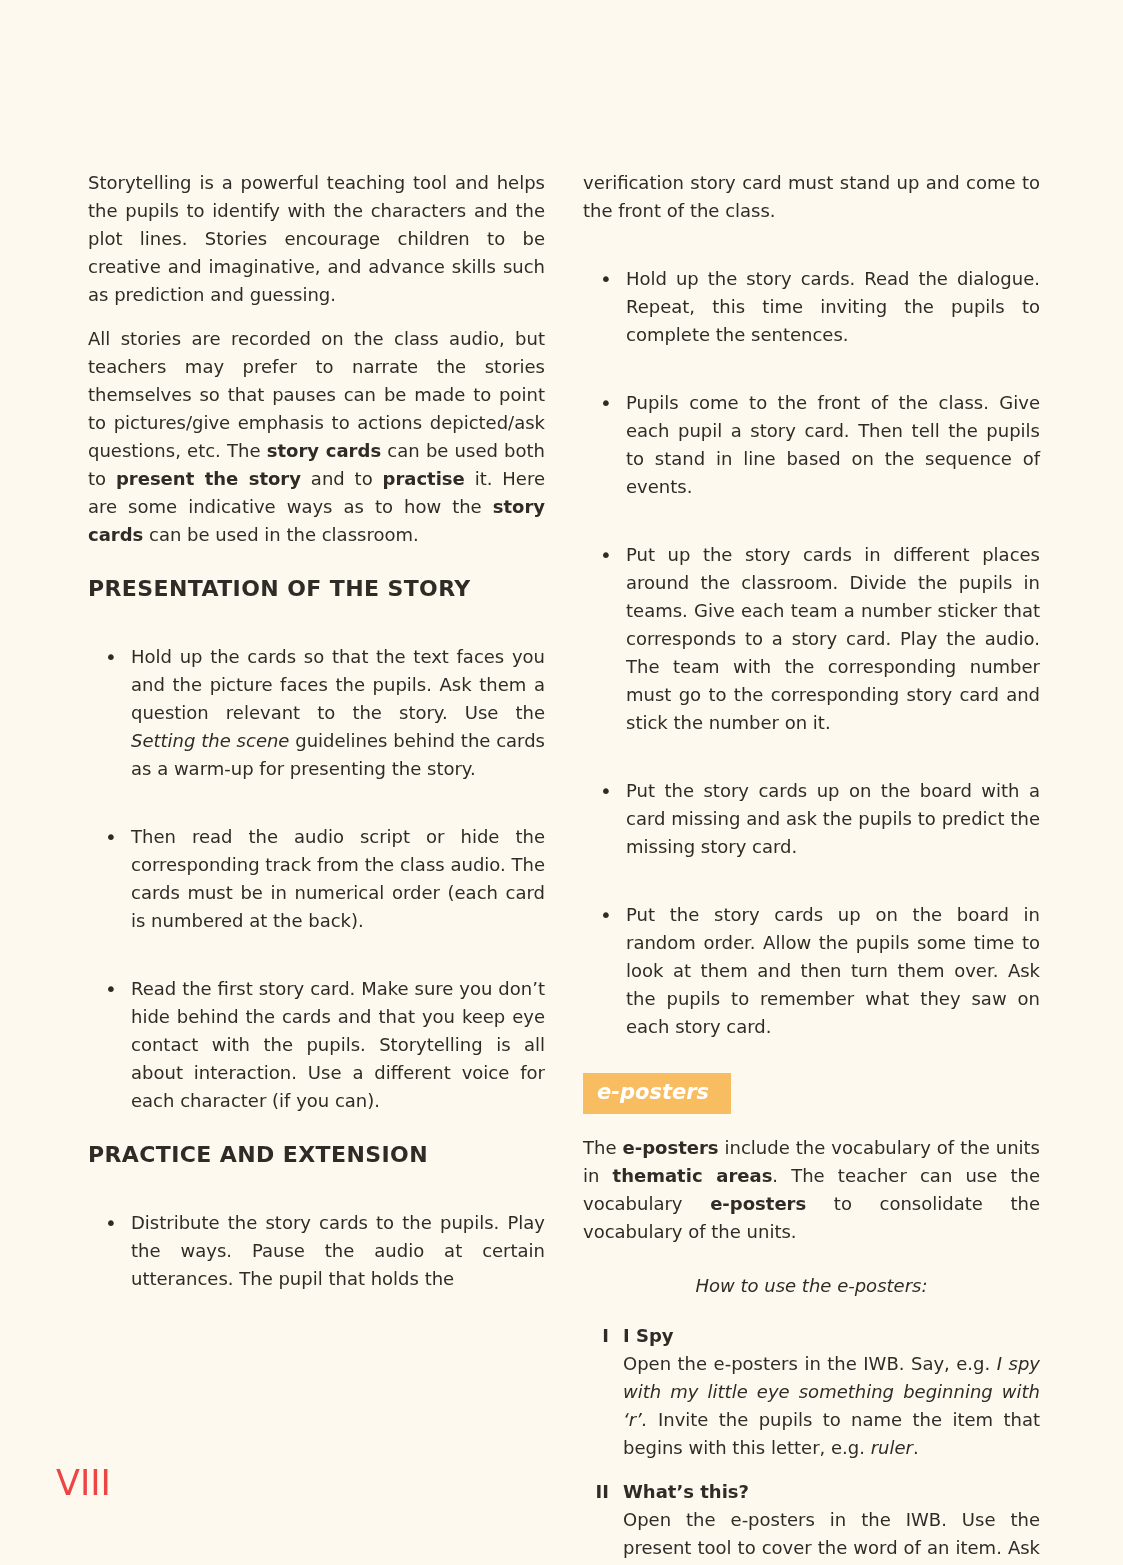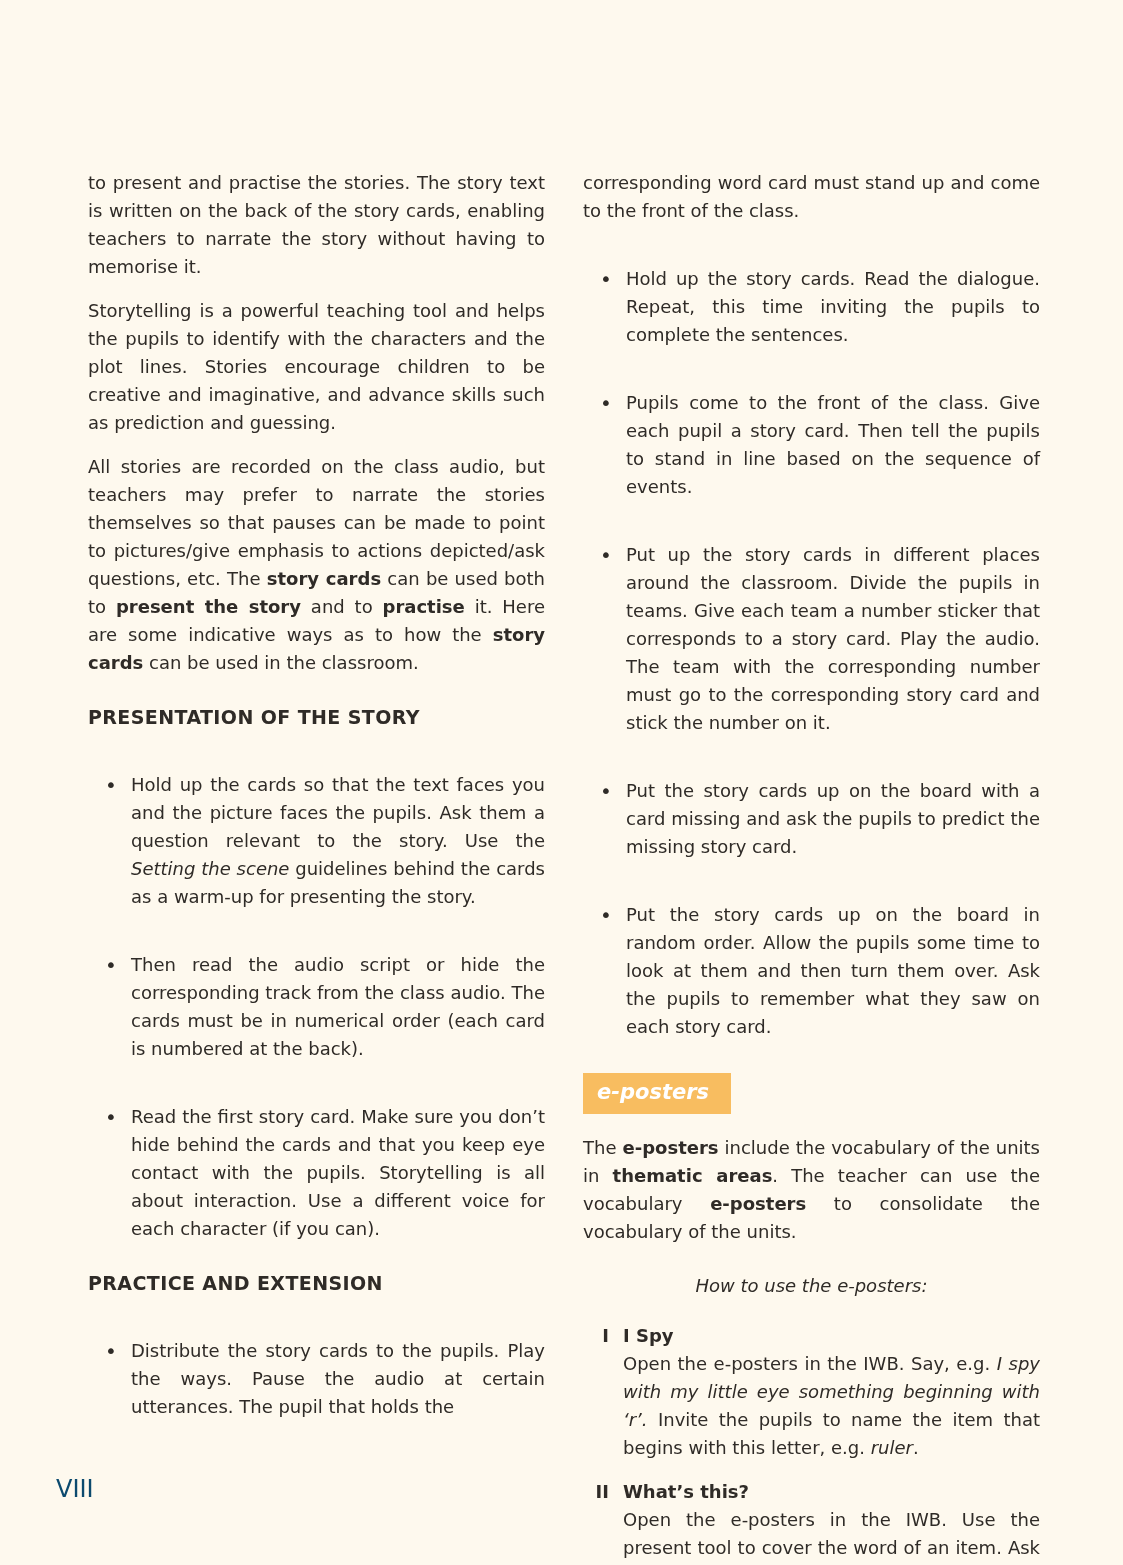--- a/index.html
+++ b/index.html
@@ -41,21 +41,21 @@
     display: flex;
     gap: 38px;
     color: #2F2B27;
     font-size: 18px;
     line-height: 28px;
     text-align: justify;
   }
   .col { width: 457px; flex: 0 0 457px; }
   .col p { margin: 0 0 16px 0; }
   .col h2 {
-    font-size: 19px;
+    font-size: 22px;
     font-weight: bold;
     letter-spacing: 0.4px;
     margin: 26px 0 14px 0;
     text-align: left;
   }
   ul.bullets {
     list-style: none;
     margin: 0 0 16px 0;
     padding: 0;
   }
@@ -99,54 +99,53 @@
     font-weight: bold;
     margin-right: 14px;
   }
   .numbered .nbody { flex: 1; }
   .item-title { font-weight: bold; }
   .numbered p { margin: 0; }
   .pageno {
     position: absolute;
     left: 56px;
     bottom: 62px;
-    font-size: 24px;
-    color: #0c4a6e;
+    font-size: 35px;
+    color: #ef4444;
   }
 </style>
 </head>
 <body>
 
 <div class="page">
 
 
   <main class="columns">
 
     <section class="col">
-      <p>to present and practise the stories. The story text is written on the back of the story cards, enabling teachers to narrate the story without having to memorise it.</p>
       <p>Storytelling is a powerful teaching tool and helps the pupils to identify with the characters and the plot lines. Stories encourage children to be creative and imaginative, and advance skills such as prediction and guessing.</p>
       <p><span>All stories are recorded on the class audio, but teachers may prefer to narrate the stories themselves so that pauses can be made to point to pictures/give emphasis to actions depicted/ask questions, etc. The </span><b>story cards</b><span> can be used both to </span><b>present the story</b><span> and to </span><b>practise</b><span> it. Here are some indicative ways as to how the </span><b>story cards</b><span> can be used in the classroom.</span></p>
 
       <h2>PRESENTATION OF THE STORY</h2>
 
       <ul class="bullets">
         <li><span>Hold up the cards so that the text faces you and the picture faces the pupils. Ask them a question relevant to the story. Use the </span><i>Setting the scene</i><span> guidelines behind the cards as a warm-up for presenting the story.</span></li>
         <li>Then read the audio script or hide the corresponding track from the class audio. The cards must be in numerical order (each card is numbered at the back).</li>
         <li>Read the first story card. Make sure you don’t hide behind the cards and that you keep eye contact with the pupils. Storytelling is all about interaction. Use a different voice for each character (if you can).</li>
       </ul>
 
       <h2>PRACTICE AND EXTENSION</h2>
 
       <ul class="bullets">
         <li>Distribute the story cards to the pupils. Play the ways. Pause the audio at certain utterances. The pupil that holds the</li>
       </ul>
     </section>
 
     <section class="col">
-      <p class="cont">corresponding word card must stand up and come to the front of the class.</p>
+      <p class="cont">verification story card must stand up and come to the front of the class.</p>
 
       <ul class="bullets">
         <li>Hold up the story cards. Read the dialogue. Repeat, this time inviting the pupils to complete the sentences.</li>
         <li>Pupils come to the front of the class. Give each pupil a story card. Then tell the pupils to stand in line based on the sequence of events.</li>
         <li>Put up the story cards in different places around the classroom. Divide the pupils in teams. Give each team a number sticker that corresponds to a story card. Play the audio. The team with the corresponding number must go to the corresponding story card and stick the number on it.</li>
         <li>Put the story cards up on the board with a card missing and ask the pupils to predict the missing story card.</li>
         <li>Put the story cards up on the board in random order. Allow the pupils some time to look at them and then turn them over. Ask the pupils to remember what they saw on each story card.</li>
       </ul>
 
       <div class="hl-box"><span>e-posters</span></div>

